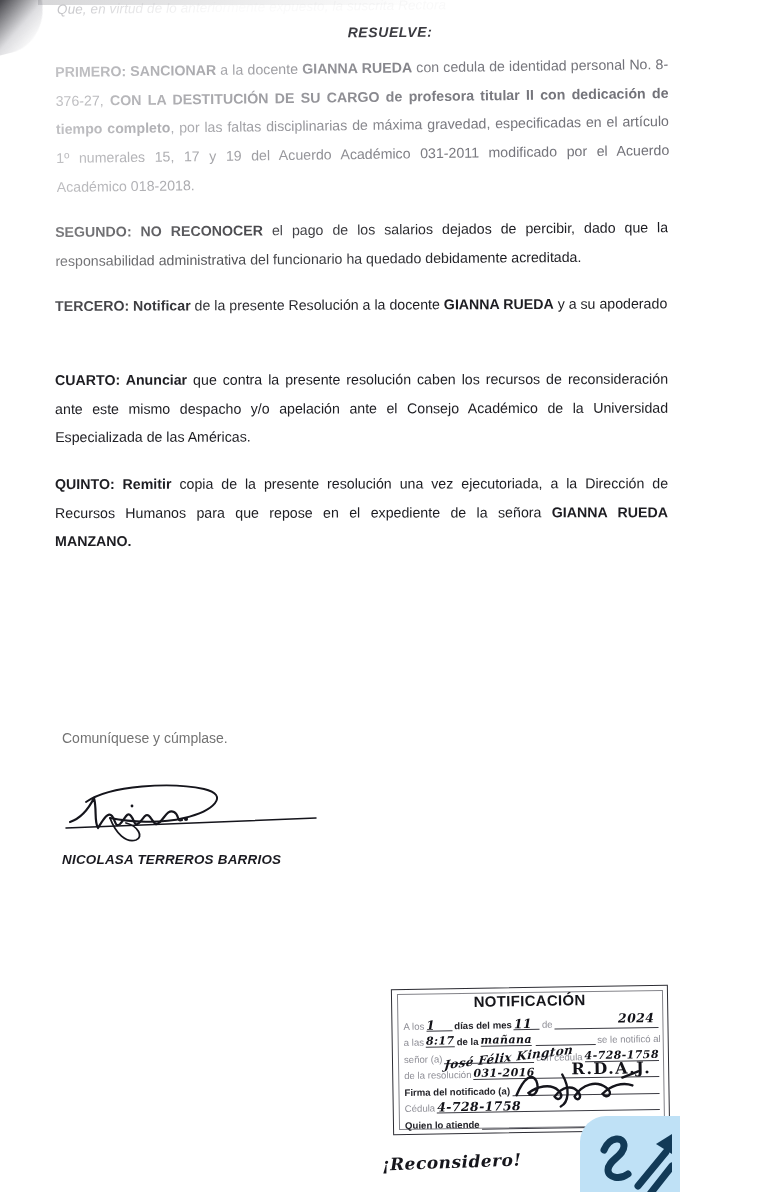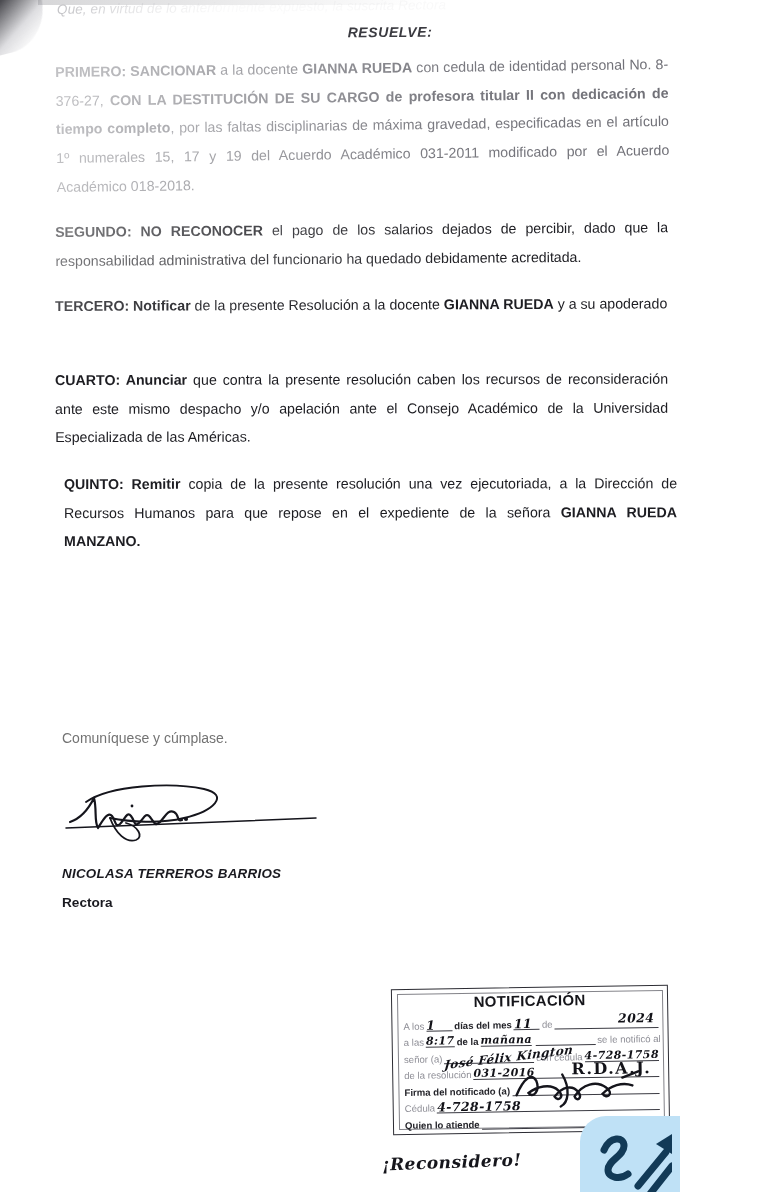--- a/index.html
+++ b/index.html
@@ -103,40 +103,40 @@
   }
   .fade-light {
     -webkit-mask-image: linear-gradient(100deg, rgba(0,0,0,0.78) 0%, rgba(0,0,0,0.93) 25%, rgba(0,0,0,1) 60%);
     mask-image: linear-gradient(100deg, rgba(0,0,0,0.78) 0%, rgba(0,0,0,0.93) 25%, rgba(0,0,0,1) 60%);
   }
 
   .p-primero  { top: 58px;  transform: rotate(-0.75deg); transform-origin: left top; }
   .p-segundo  { top: 218px; transform: rotate(-0.45deg); transform-origin: left top; }
   .p-tercero  { top: 292px; transform: rotate(-0.25deg); transform-origin: left top; }
   .p-cuarto   { top: 366px; transform: rotate(-0.12deg); transform-origin: left top; }
-  .p-quinto   { top: 470px; transform: rotate(-0.08deg); transform-origin: left top; margin-left: 9px; }
+  .p-quinto   { top: 470px; transform: rotate(-0.08deg); transform-origin: left top; }
   .p-fundamento { top: 575px; transform: rotate(-0.05deg); transform-origin: left top; }
 
   .comuniquese {
     position: absolute;
     top: 730px;
     left: 62px;
     font-size: 14px;
     color: #737373;
   }
 
   .signature-block {
     position: absolute;
     top: 778px;
     left: 62px;
     width: 300px;
   }
   .sig-svg { display: block; margin-left: 2px; }
   .sig-name {
-    margin-top: 16px;
+    margin-top: 2px;
     font-size: 13.4px;
     font-weight: bold;
     font-style: italic;
     letter-spacing: 0.25px;
     color: #1a1a20;
   }
   .sig-role {
     margin-top: 14px;
     font-size: 13.6px;
     font-weight: bold;
@@ -298,21 +298,20 @@
         <g fill="none" stroke="#15151c" stroke-linecap="round" stroke-linejoin="round">
           <path d="M22 24 C 46 7, 108 4, 140 11 C 166 17, 150 33, 120 40 C 96 46, 66 44, 46 40" stroke-width="1.9"></path>
           <path d="M6 44 C 18 40, 26 28, 30 20 C 33 31, 30 44, 34 50 C 39 42, 44 33, 48 38 C 52 43, 51 50, 56 46 C 61 41, 63 33, 67 38 C 71 43, 70 49, 75 45 C 80 40, 82 34, 86 39 C 90 44, 91 49, 96 44 C 101 39, 104 31, 110 34 C 116 37, 112 44, 118 42" stroke-width="2.2"></path>
           <path d="M46 40 C 52 56, 62 65, 72 62 C 80 59, 74 48, 62 45" stroke-width="1.8"></path>
           <path d="M2 50 L 252 40" stroke-width="1.5"></path>
           <circle cx="68" cy="28" r="1.4" fill="#15151c" stroke="none"></circle>
           <circle cx="122" cy="41" r="2.1" fill="#15151c" stroke="none"></circle>
         </g>
       </svg>
       <div class="sig-name">NICOLASA TERREROS BARRIOS</div>
-      <div class="sig-role">Rectora</div>
     </div>
 
   </div>
 
   <div class="stamp">
     <div class="stamp-outer"></div>
     <div class="stamp-inner"></div>
     <div class="stamp-title">NOTIFICACIÓN</div>
 
     <div class="stamp-rows">

